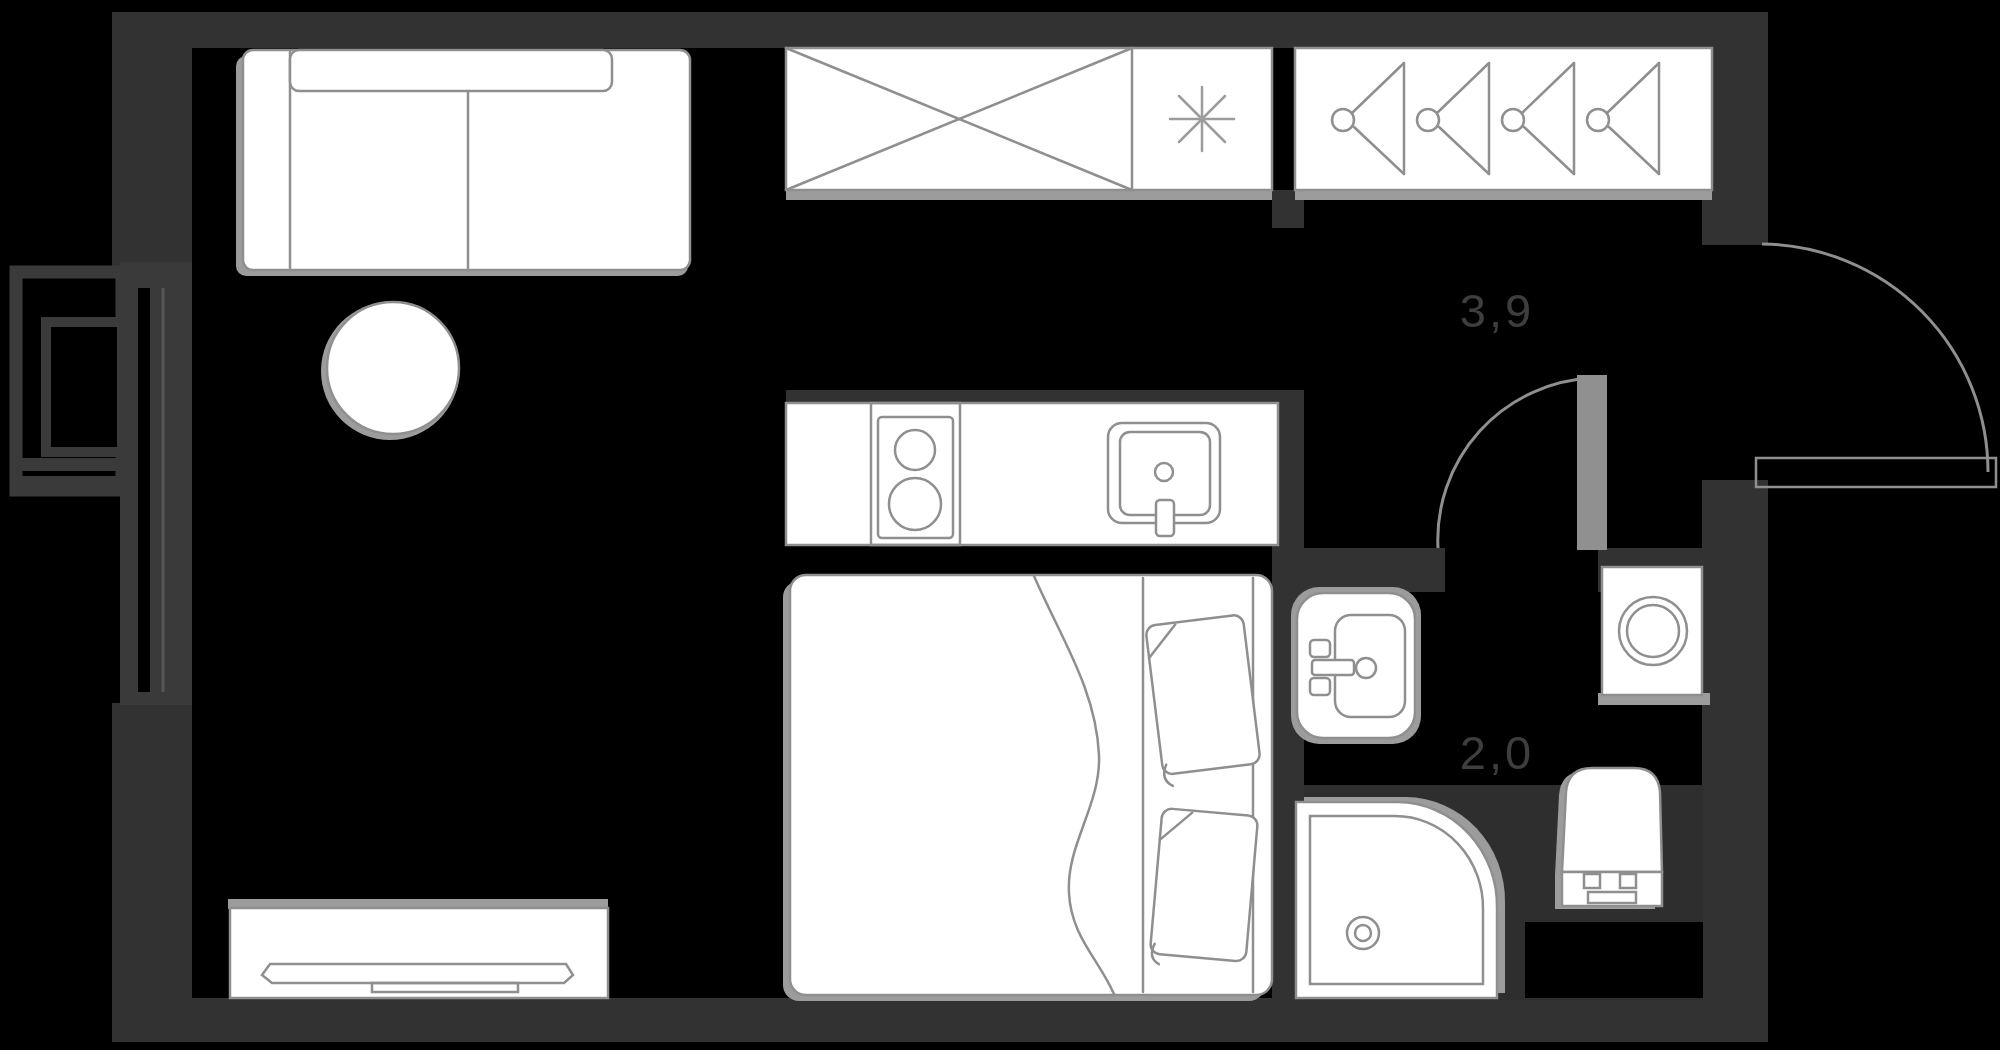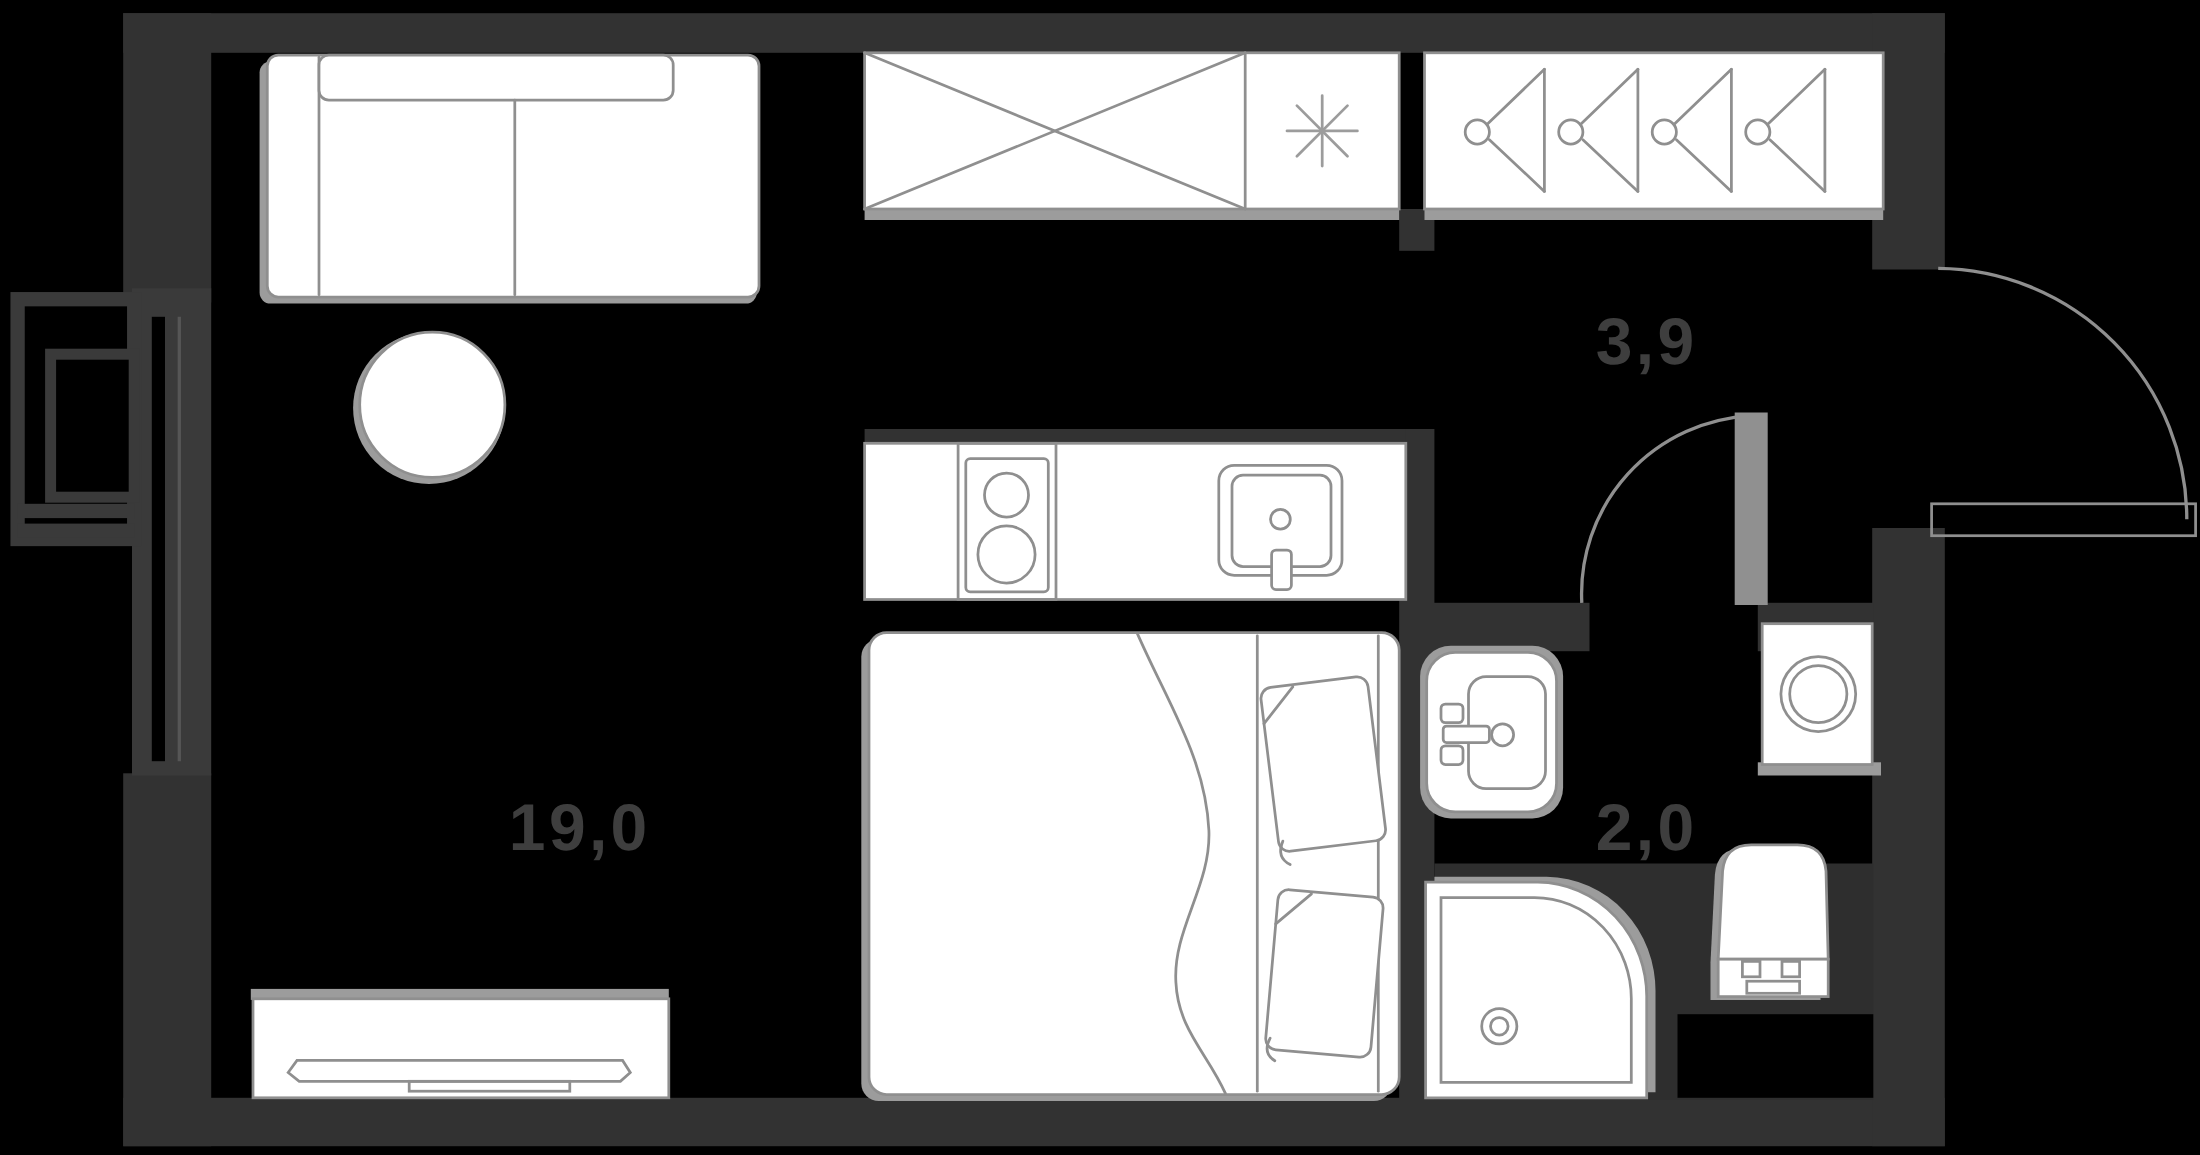--- a/index.html
+++ b/index.html
@@ -6,21 +6,21 @@
   .plan{position:relative;width:2000px;height:1050px;background:var(--background,#000);overflow:hidden;
         font-family:"Liberation Sans",sans-serif;}
   .plan svg{position:absolute;left:0;top:0;}
   
   .w   {fill:var(--wall,#323232);}
   .f   {fill:var(--furniture-fill,#fff);stroke:var(--furniture-stroke,#8f8f8f);stroke-width:2.5;}
   .ln  {fill:none;stroke:var(--furniture-stroke,#8f8f8f);stroke-width:2.5;stroke-linecap:round;}
   .sh  {fill:var(--shadow,#9c9c9c);}
   .arc {fill:none;stroke:var(--furniture-stroke,#8f8f8f);stroke-width:3;}
   .area-label{position:absolute;transform:translate(-50%,-50%);
-      color:var(--label-text,#3e3e3e);font-size:60px;font-weight:700;letter-spacing:3px;white-space:nowrap;}
+      color:var(--label-text,#3e3e3e);font-size:47px;font-weight:400;letter-spacing:3px;white-space:nowrap;}
 </style>
 </head>
 <body>
 
 <div class="plan">
 <svg width="2000" height="1050" viewBox="0 0 2000 1050">
 
   <g>
     <rect class="w" x="112" y="12" width="1656" height="36"></rect>
     <rect class="w" x="112" y="998" width="1656" height="44"></rect>
@@ -191,16 +191,15 @@
 
   <g>
     <rect class="sh" x="1598" y="693" width="112" height="12"></rect>
     <rect class="f" x="1602" y="567" width="100" height="128"></rect>
     <circle class="ln" cx="1653" cy="631" r="34"></circle>
     <circle class="ln" cx="1653" cy="631" r="26"></circle>
   </g>
 
 </svg>
 
-  <div class="area-label" style="left:527px;top:752px">19,0</div>
   <div class="area-label" style="left:1497px;top:310px">3,9</div>
   <div class="area-label" style="left:1497px;top:752px">2,0</div>
 </div>
 
 </body></html>

